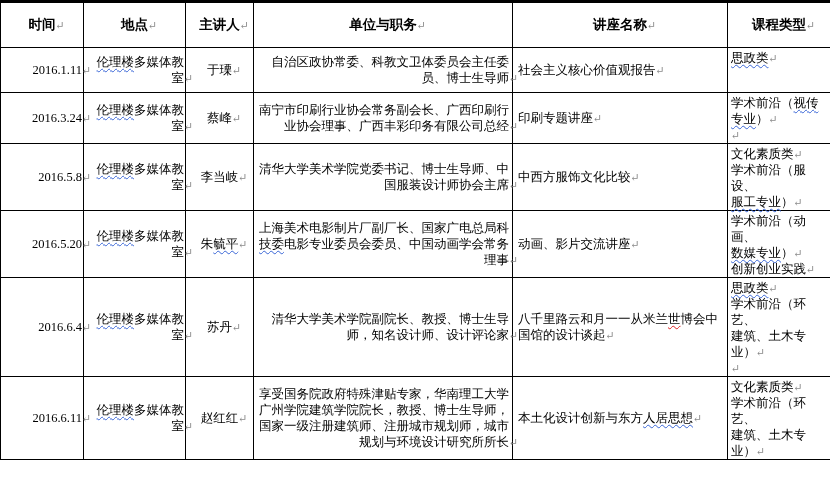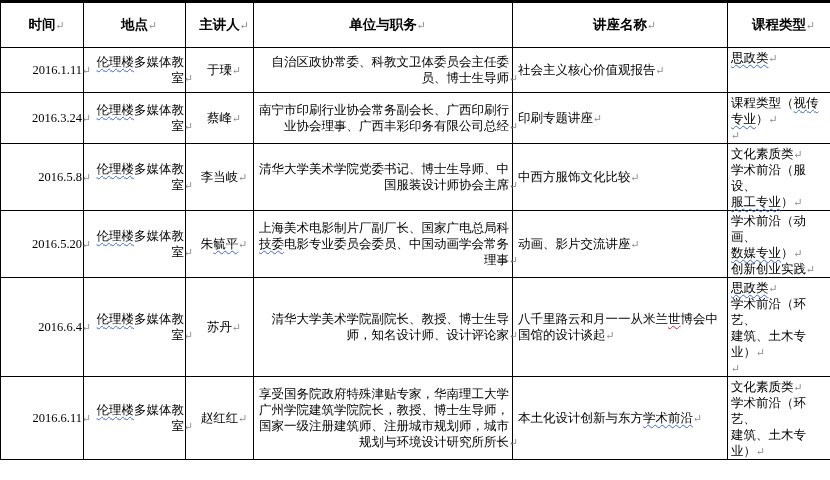--- a/index.html
+++ b/index.html
@@ -72,21 +72,21 @@
         <td class="c-unit"><span>自治区政协常委、科教文卫体委员会主任委员、博士生导师</span><span class="mark">↵</span></td>
         <td class="c-lec"><span>社会主义核心价值观报告</span><span class="mark">↵</span></td>
         <td class="c-type"><span class="sq-blue">思政类</span><span class="mark">↵</span></td>
       </tr>
       <tr style="height:48px">
         <td class="c-time"><span>2016.3.24</span><span class="mark">↵</span></td>
         <td class="c-loc"><span class="sq-blue">伦理楼</span><span>多媒体教室</span><span class="mark">↵</span></td>
         <td class="c-spk"><span>蔡峰</span><span class="mark">↵</span></td>
         <td class="c-unit"><span>南宁市印刷行业协会常务副会长、广西印刷行业协会理事、广西丰彩印务有限公司总经</span><span class="mark">↵</span></td>
         <td class="c-lec"><span>印刷专题讲座</span><span class="mark">↵</span></td>
-        <td class="c-type"><span>课程类型（</span><span class="sq-blue">视传</span><br><span class="sq-blue">专业</span><span>）</span><span class="mark">↵</span><br><span class="mark">↵</span></td>
+        <td class="c-type"><span>学术前沿（</span><span class="sq-blue">视传</span><br><span class="sq-blue">专业</span><span>）</span><span class="mark">↵</span><br><span class="mark">↵</span></td>
       </tr>
       <tr style="height:47px">
         <td class="c-time"><span>2016.5.8</span><span class="mark">↵</span></td>
         <td class="c-loc"><span class="sq-blue">伦理楼</span><span>多媒体教室</span><span class="mark">↵</span></td>
         <td class="c-spk"><span>李当岐</span><span class="mark">↵</span></td>
         <td class="c-unit"><span>清华大学美术学院党委书记、博士生导师、中国服装设计师协会主席</span><span class="mark">↵</span></td>
         <td class="c-lec"><span>中西方服饰文化比较</span><span class="mark">↵</span></td>
         <td class="c-type"><span>文化素质类</span><span class="mark">↵</span><br><span>学术前沿（服设、</span><br><span class="sq-blue">服工专业</span><span>）</span><span class="mark">↵</span></td>
       </tr>
       <tr style="height:58px">
@@ -103,19 +103,19 @@
         <td class="c-spk"><span>苏丹</span><span class="mark">↵</span></td>
         <td class="c-unit"><span>清华大学美术学院副院长、教授、博士生导师，知名设计师、设计评论家</span><span class="mark">↵</span></td>
         <td class="c-lec"><span>八千里路云和月一一从米兰</span><span class="sq-red">世</span><span>博会中国馆的设计谈起</span><span class="mark">↵</span></td>
         <td class="c-type"><span class="sq-blue">思政类</span><span class="mark">↵</span><br><span>学术前沿（环艺、</span><br><span>建筑、土木专业）</span><span class="mark">↵</span><br><span class="mark">↵</span></td>
       </tr>
       <tr style="height:70px">
         <td class="c-time"><span>2016.6.11</span><span class="mark">↵</span></td>
         <td class="c-loc"><span class="sq-blue">伦理楼</span><span>多媒体教室</span><span class="mark">↵</span></td>
         <td class="c-spk"><span>赵红红</span><span class="mark">↵</span></td>
         <td class="c-unit"><span>享受国务院政府特殊津贴专家，华南理工大学广州学院建筑学院院长，教授、博士生导师，国家一级注册建筑师、注册城市规划师，城市规划与环境设计研究所所长</span><span class="mark">↵</span></td>
-        <td class="c-lec"><span>本土化设计创新与东方</span><span class="sq-blue">学术前沿</span><span class="mark">↵</span></td>
+        <td class="c-lec"><span>本土化设计创新与东方</span><span class="sq-blue">人居思想</span><span class="mark">↵</span></td>
         <td class="c-type"><span>文化素质类</span><span class="mark">↵</span><br><span>学术前沿（环艺、</span><br><span>建筑、土木专业）</span><span class="mark">↵</span></td>
       </tr>
 
     </tbody>
   </table>
 </div>
 
 </body></html>

